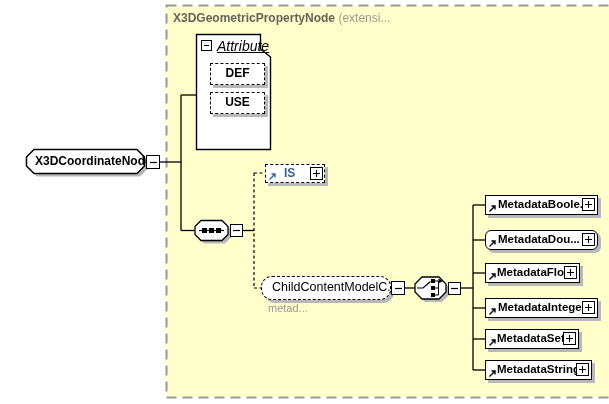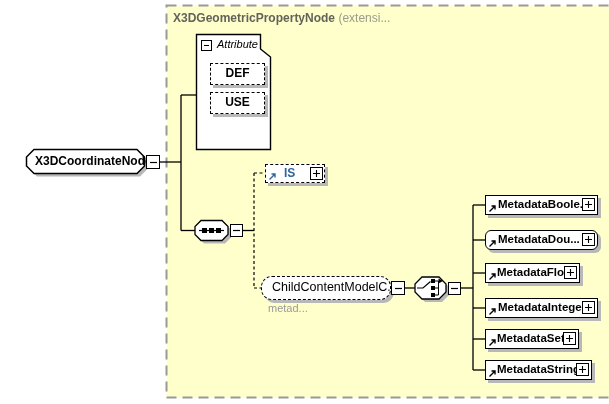--- a/index.html
+++ b/index.html
@@ -6,21 +6,21 @@
   #canvas{position:relative;width:609px;height:404px;background:#fff;overflow:hidden;margin-left:18px;}
   svg.layer{position:absolute;left:0;top:0;}
   .el{position:absolute;background:#fff;border:1.4px solid #000;box-shadow:3px 3px 0 #b8b8b8;box-sizing:border-box;white-space:nowrap;overflow:hidden;}
   .el.dashed{border-style:dashed;}
   .el-label{display:block;}
   .root-label{position:absolute;left:8px;top:149px;width:119px;height:25px;line-height:25px;
     padding-left:9px;font-weight:bold;font-size:12px;color:#000;white-space:nowrap;box-sizing:border-box;}
   .hdr{position:absolute;left:155px;top:11px;font-size:12px;white-space:nowrap;}
   .hdr .t{font-weight:bold;color:#63635a;}
   .hdr .s{color:#9b9b8b;}
-  .attr-label{position:absolute;left:199px;top:38px;font-style:italic;font-size:11px;color:#000;}
+  .attr-label{position:absolute;left:199px;top:38px;font-style:italic;font-size:14px;color:#000;text-decoration:underline;}
   .attr-box{left:192px;width:55px;height:22px;text-align:center;font-weight:bold;font-size:12px;line-height:19px;}
   .toggle{position:absolute;background:#fff;border:1px solid #000;box-sizing:border-box;
     display:flex;align-items:center;justify-content:center;}
   .toggle svg{display:block;}
   .ref-arrow{position:absolute;left:2px;bottom:1px;}
   .meta-label{padding-left:12px;font-weight:bold;font-size:11.5px;line-height:17px;color:#000;}
   .is-label{padding-left:18px;font-weight:bold;font-size:12px;line-height:16px;color:#31639c;}
   .ccm-label{padding-left:10px;font-size:12.5px;line-height:21px;color:#000;}
   .annot{position:absolute;left:250px;top:302px;font-size:11px;color:#9a9a9a;text-align:center;}
 </style>

